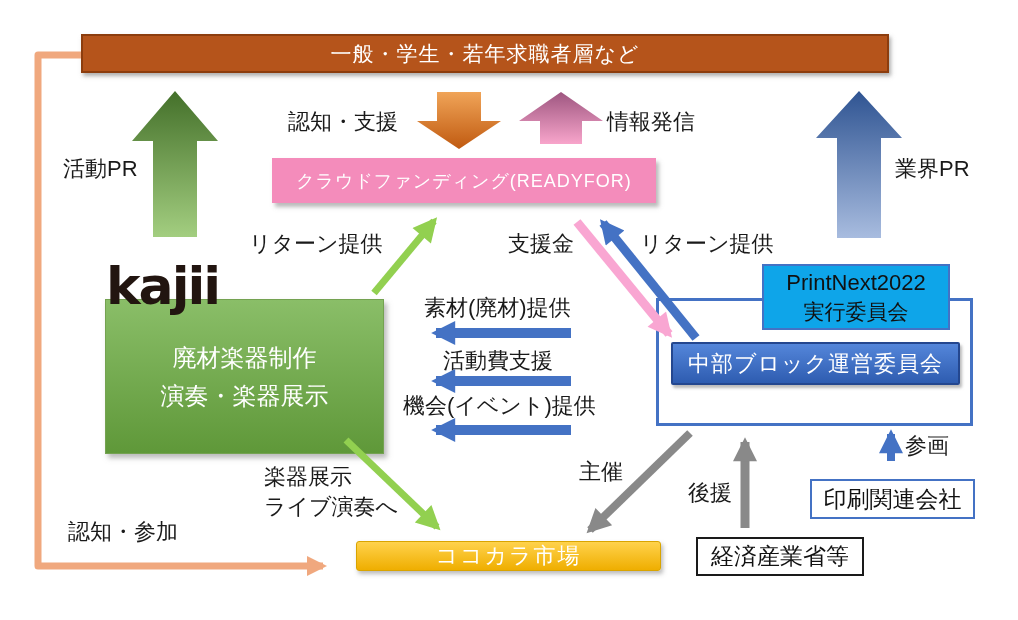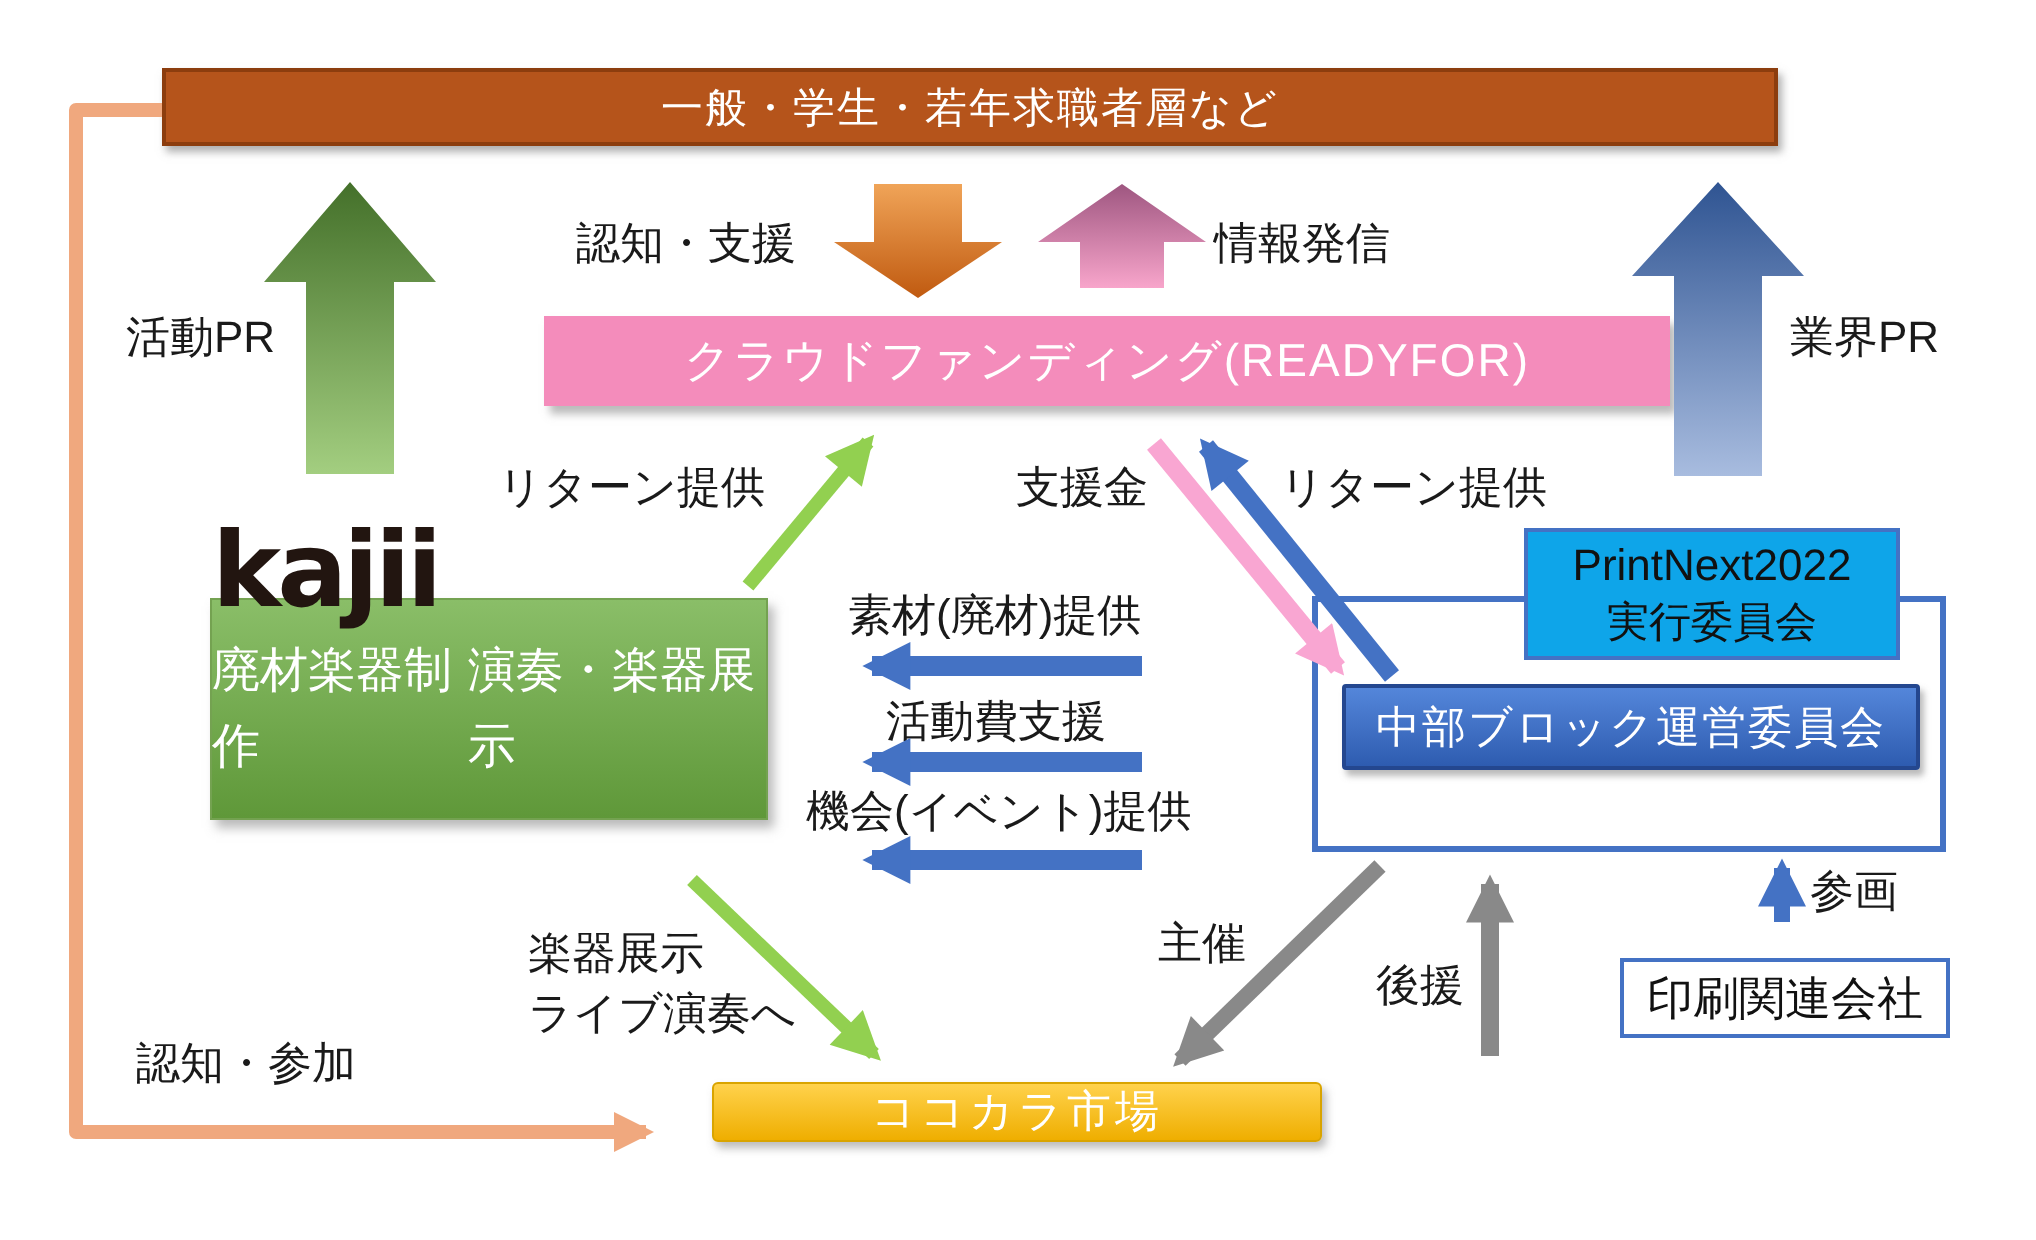--- a/index.html
+++ b/index.html
@@ -14,31 +14,31 @@
   
   .banner{
     left:81px;top:34px;width:808px;height:39px;
     background:#B5541B;border:2px solid #8C3D0E;
     box-shadow:2px 3px 4px rgba(110,110,110,.55);
     display:flex;align-items:center;justify-content:center;
     color:#fff;font-size:21px;letter-spacing:1px;
   }
   
   .cf{
-    left:272px;top:158px;width:563px;height:45px;
+    left:272px;top:158px;width:384px;height:45px;
     background:#F48CBB;box-shadow:3px 4px 4px rgba(120,120,120,.5);
     display:flex;align-items:center;justify-content:center;
-    color:#fff;font-size:23px;letter-spacing:1px;
+    color:#fff;font-size:18px;letter-spacing:1px;
   }
   
   .kajiiBox{
-    left:105px;top:299px;width:279px;height:111px;
+    left:105px;top:299px;width:279px;height:155px;
     background:linear-gradient(180deg,#8ABE68 0%,#5F9839 100%);
     border:1px solid #74A251;box-shadow:3px 4px 5px rgba(120,120,120,.5);
-    display:flex;flex-direction:row;align-items:center;justify-content:center;
+    display:flex;flex-direction:column;align-items:center;justify-content:center;
     color:#fff;font-size:24px;line-height:38px;
   }
   .kajiiLogo{
     left:106px;top:256px;font-family:"DejaVu Sans",sans-serif;
     font-weight:bold;font-size:52px;letter-spacing:-2px;color:#221510;z-index:3;
   }
   
   .outerBox{
     left:656px;top:298px;width:317px;height:128px;
     background:#fff;border:3px solid #4472C4;
@@ -102,20 +102,23 @@
   </div>
 
   <div class="abs chubu">
     <span>中部ブロック運営委員会</span>
   </div>
 
   <div class="abs insatsu">
     <span>印刷関連会社</span>
   </div>
 
+  <div class="abs keizai">
+    <span>経済産業省等</span>
+  </div>
 
   <div class="abs kokokara">
     <span>ココカラ市場</span>
   </div>
 
   <div class="abs kajiiBox">
     <span>廃材楽器制作</span>
     <span>演奏・楽器展示</span>
   </div>
   <div class="abs kajiiLogo">kajii</div>

